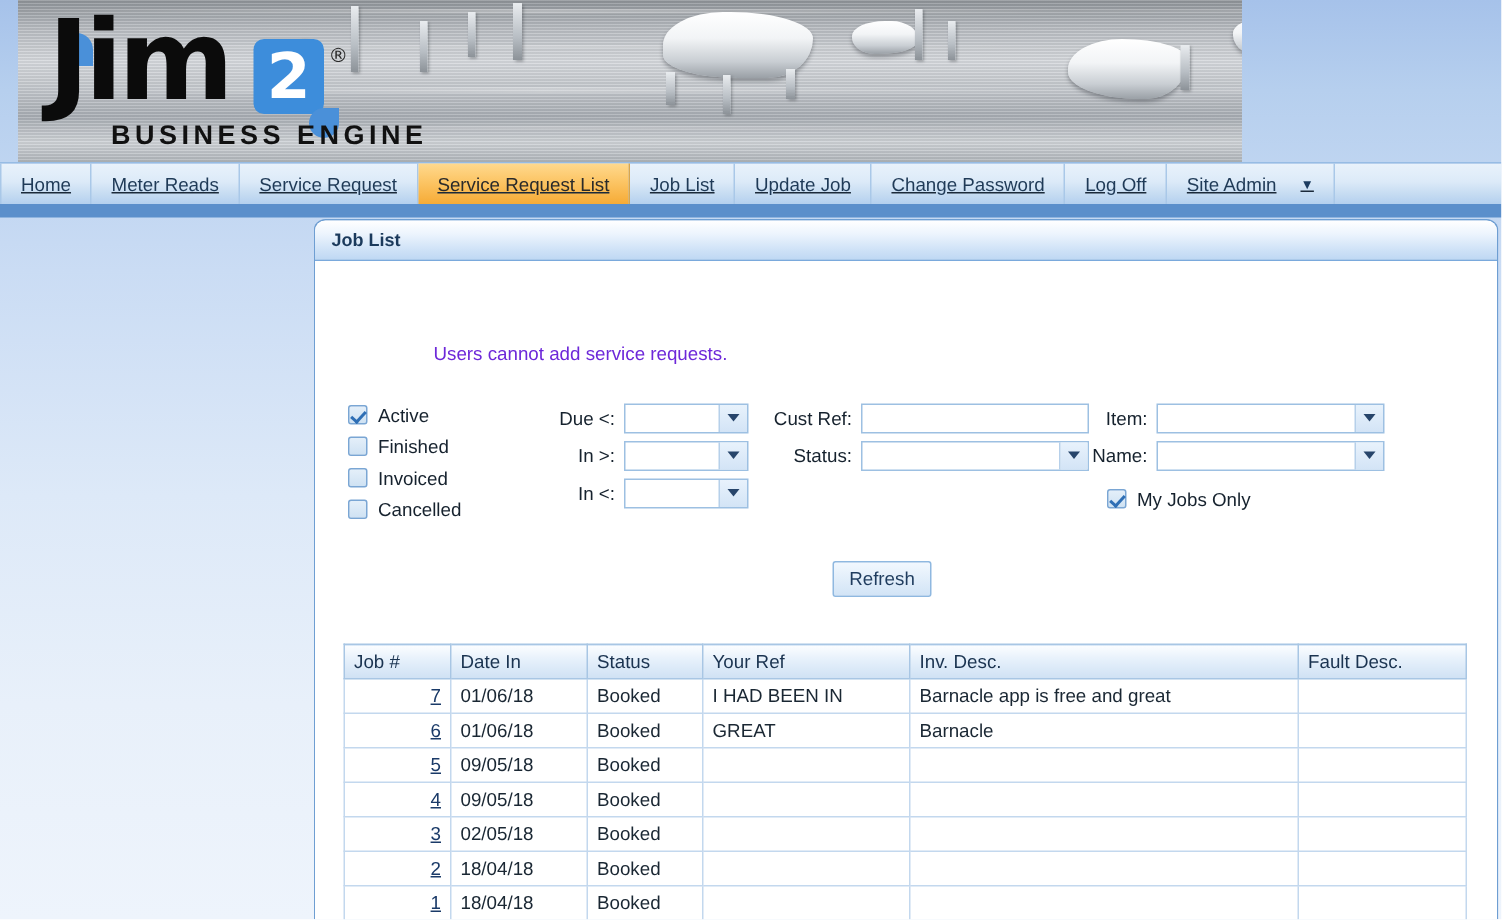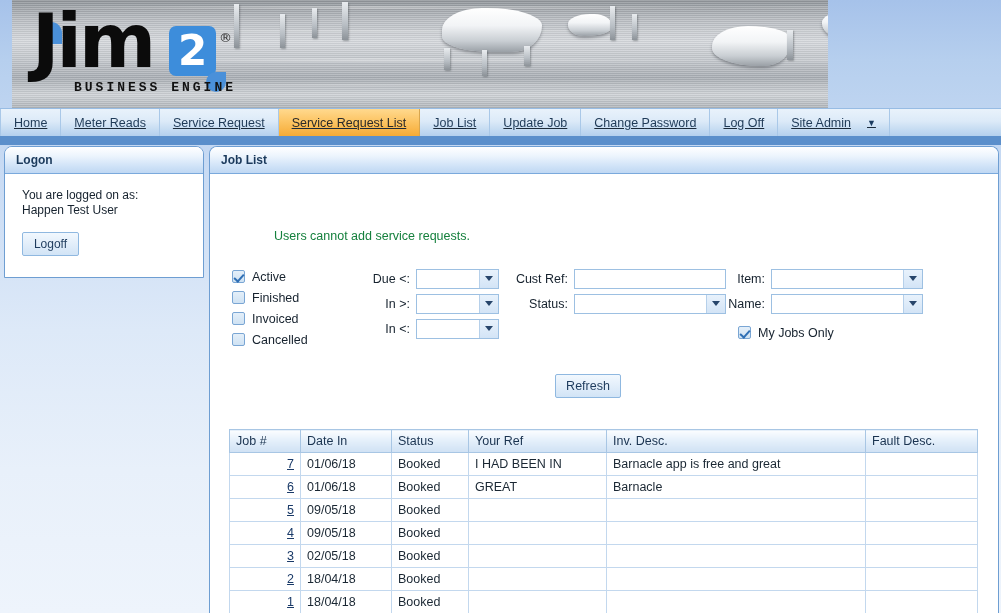--- a/index.html
+++ b/index.html
@@ -99,23 +99,23 @@
   #logo .swoosh-bot {
     position: absolute;
     left: 180px; top: 62px;
     width: 20px; height: 20px;
     background: #4a90d9;
     border-radius: 10px 0 10px 10px;
   }
   #logo .tagline {
     position: absolute;
     left: 48px; top: 70px;
-    font-family: Liberation Mono, monospace;
+    font-family: Liberation Sans, sans-serif;
     font-weight: bold;
-    font-size: 13px;
+    font-size: 18px;
     letter-spacing: 3.0px;
     color: #111111;
     white-space: nowrap;
   }
 
   
   #navbar {
     position: absolute;
     left: 0; top: 108px;
     width: 1001px; height: 28px;
@@ -210,23 +210,23 @@
     border-bottom: none;
     border-radius: 8px 8px 0 0;
   }
   #joblist-body {
     position: relative;
     height: 440px;
   }
 
   .notice {
     position: absolute;
-    left: 64px; top: 55px;
+    left: 79px; top: 55px;
     font-size: 12.5px;
-    color: #15803d;
+    color: #6d28d9;
   }
 
   
   #filters {
     position: absolute;
     left: 0; top: 92px;
     width: 790px;
   }
   .fcol { position: absolute; }
 
@@ -452,28 +452,20 @@
           <span>Log Off</span>
         </div>
         <div class="nav-item">
           <span>Site Admin</span>
           <span class="nav-caret">▼</span>
         </div>
       </div>
   </div>
   <div id="navbar-under"></div>
 
-  <div class="panel" id="logon-panel">
-    <div class="panel-head">Logon</div>
-    <div id="logon-body">
-      <div class="logon-text">You are logged on as:</div>
-      <div class="logon-text">Happen Test User</div>
-      <button id="logoff-btn">Logoff</button>
-    </div>
-  </div>
 
   <div class="panel" id="joblist-panel">
     <div class="panel-head">Job List</div>
     <div id="joblist-body">
 
       <div class="notice">Users cannot add service requests.</div>
 
       <div id="filters">
         <div class="fcol" id="col-checks">
             <div class="chk-row">

